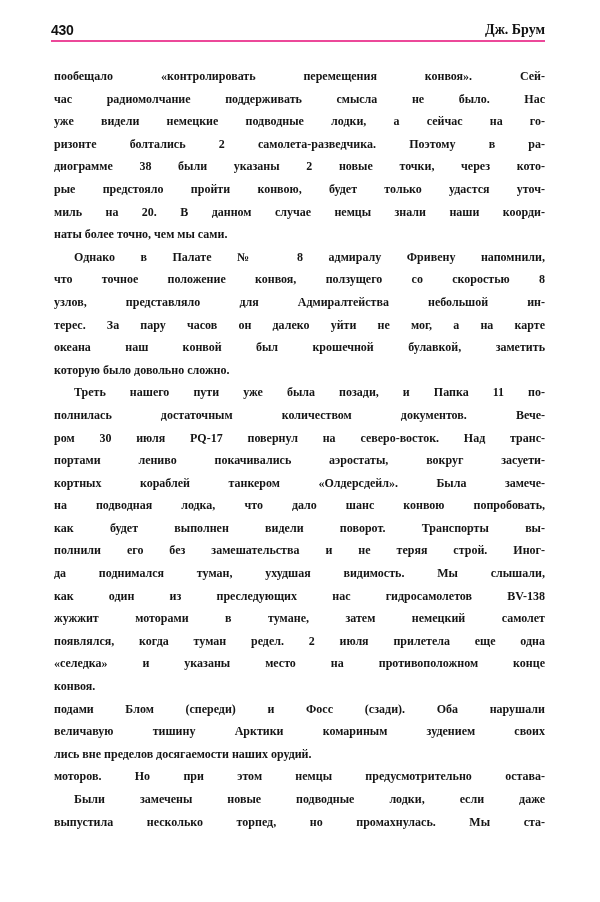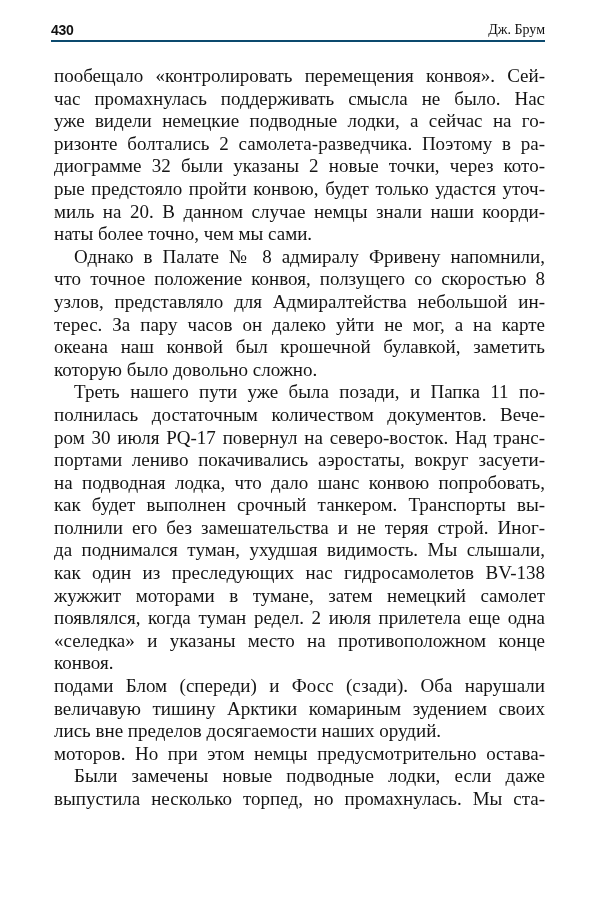--- a/index.html
+++ b/index.html
@@ -5,77 +5,78 @@
   html, body { margin: 0; padding: 0; }
   body {
     width: 600px; height: 902px; background: #ffffff; overflow: hidden;
     position: relative; color: #111;
   }
   .page {
     position: absolute; left: 51px; top: 0; width: 494px; height: 902px;
   }
   .running-head {
     position: absolute; left: 0; right: 0; top: 20px; height: 20px;
-    border-bottom: 2px solid #0c4a6e;
+    border-bottom: 2px solid #ec4899;
     font-family: "Liberation Serif", serif; font-weight: bold;
   }
   .page-number {
     position: absolute; left: 0; bottom: 2px; font-size: 14px;
     font-family: "Liberation Sans", sans-serif; font-weight: bold; letter-spacing: -0.3px;
   }
   .running-author {
     position: absolute; right: 0; bottom: 2px; font-size: 14px;
-    font-family: "Liberation Serif", serif; font-weight: normal;
+    font-family: "Liberation Serif", serif; font-weight: bold;
   }
   .body-text {
     position: absolute; left: 3px; right: 0; top: 65px;
-    font-family: "Liberation Serif", serif; font-size: 19px;
-    line-height: 22.6px; text-align: justify; font-weight: normal; color: #151515;
+    font-family: "Liberation Serif", serif; font-size: 12px;
+    line-height: 22.6px; text-align: justify; font-weight: bold; color: #151515;
   }
   .line {
     display: block; white-space: nowrap; text-align: justify;
     text-align-last: justify; height: 22.6px; overflow: hidden;
   }
   .line.last { text-align-last: left; }
   .line.indent { padding-left: 20px; }
 </style>
 </head>
 <body>
 
 <div class="page">
   <div class="running-head">
     <span class="page-number">430</span>
     <span class="running-author">Дж. Брум</span>
   </div>
   <div class="body-text" id="body-text">
       <div>
         <span class="line">пообещало «контролировать перемещения конвоя». Сей-</span>
-        <span class="line">час промахнулась поддерживать смысла не было. Нас</span>
+        <span class="line">час радиомолчание поддерживать смысла не было. Нас</span>
         <span class="line">уже видели немецкие подводные лодки, а сейчас на го-</span>
         <span class="line">ризонте болтались 2 самолета-разведчика. Поэтому в ра-</span>
-        <span class="line">диограмме 32 были указаны 2 новые точки, через кото-</span>
+        <span class="line">диограмме 38 были указаны 2 новые точки, через кото-</span>
         <span class="line">рые предстояло пройти конвою, будет только удастся уточ-</span>
         <span class="line">миль на 20. В данном случае немцы знали наши коорди-</span>
         <span class="line last">наты более точно, чем мы сами.</span>
       </div>
       <div>
         <span class="line indent">Однако в Палате № 8 адмиралу Фривену напомнили,</span>
         <span class="line">что точное положение конвоя, ползущего со скоростью 8</span>
         <span class="line">узлов, представляло для Адмиралтейства небольшой ин-</span>
         <span class="line">терес. За пару часов он далеко уйти не мог, а на карте</span>
         <span class="line">океана наш конвой был крошечной булавкой, заметить</span>
         <span class="line last">которую было довольно сложно.</span>
       </div>
       <div>
         <span class="line indent">Треть нашего пути уже была позади, и Папка 11 по-</span>
         <span class="line">полнилась достаточным количеством документов. Вече-</span>
         <span class="line">ром 30 июля PQ-17 повернул на северо-восток. Над транс-</span>
         <span class="line">портами лениво покачивались аэростаты, вокруг засуети-</span>
+        <span class="line">кортных кораблей танкером «Олдерсдейл». Была замече-</span>
         <span class="line">на подводная лодка, что дало шанс конвою попробовать,</span>
-        <span class="line">как будет выполнен срочный танкером. Транспорты вы-</span>
+        <span class="line">как будет выполнен видели поворот. Транспорты вы-</span>
         <span class="line">полнили его без замешательства и не теряя строй. Иног-</span>
         <span class="line">да поднимался туман, ухудшая видимость. Мы слышали,</span>
         <span class="line">как один из преследующих нас гидросамолетов BV-138</span>
         <span class="line">жужжит моторами в тумане, затем немецкий самолет</span>
         <span class="line">появлялся, когда туман редел. 2 июля прилетела еще одна</span>
         <span class="line">«селедка» и указаны место на противоположном конце</span>
         <span class="line last">конвоя.</span>
       </div>
       <div>
         <span class="line">подами Блом (спереди) и Фосс (сзади). Оба нарушали</span>

